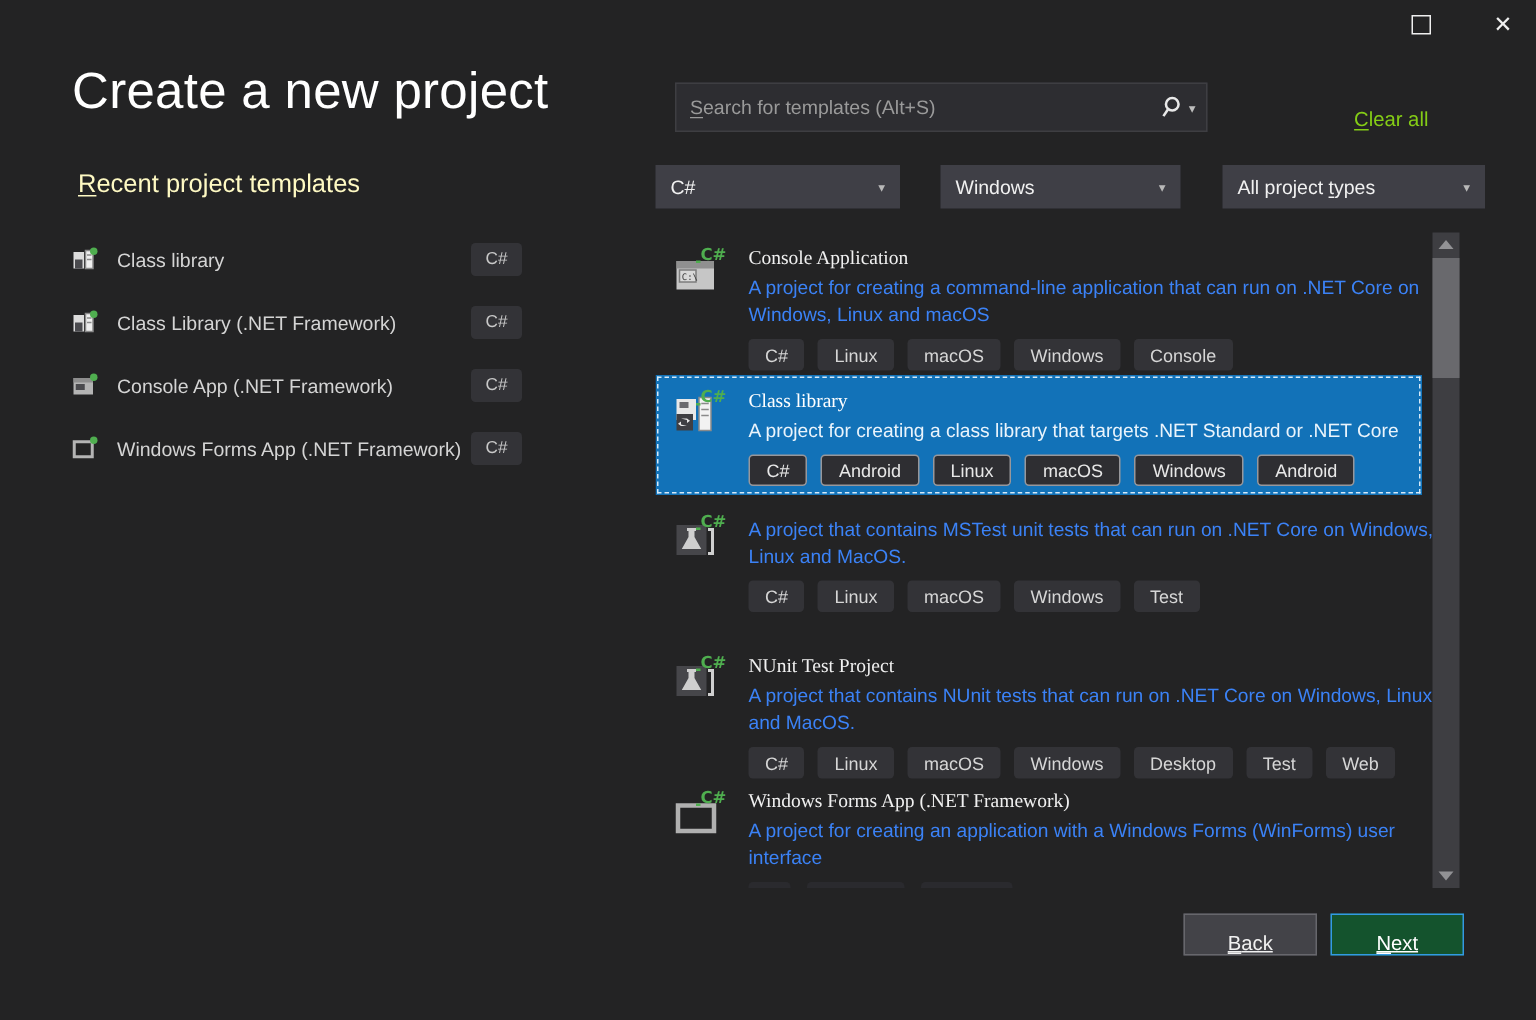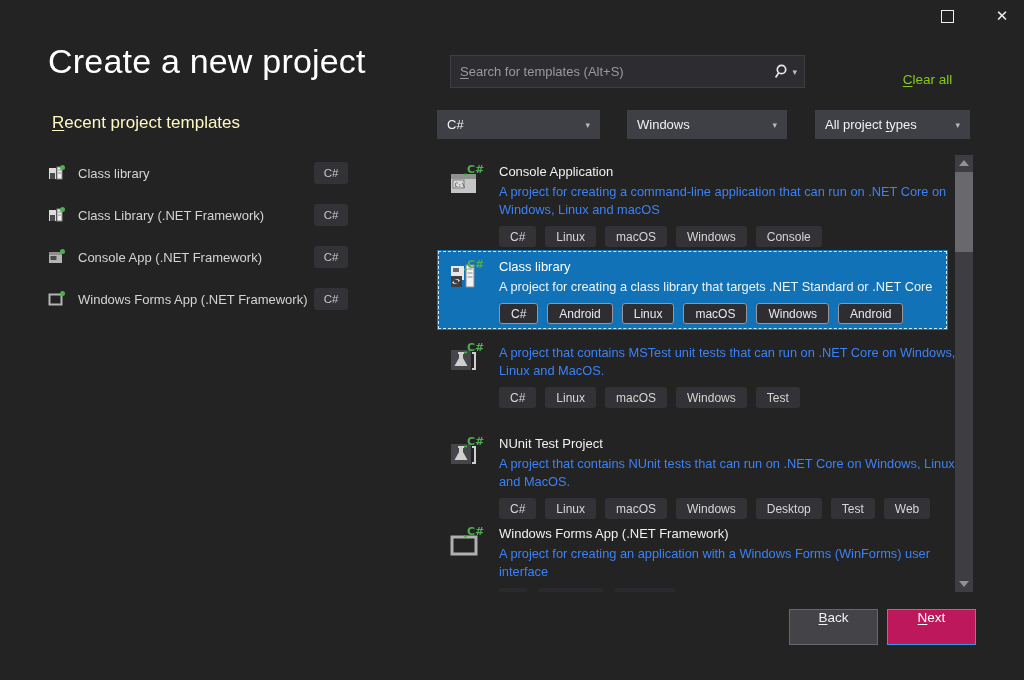--- a/index.html
+++ b/index.html
@@ -31,54 +31,54 @@
     border:1px solid #3e3e42;box-sizing:border-box;display:flex;align-items:center;margin-left:13px;}
   .search-placeholder{flex:1;padding-left:9px;font-size:13px;color:#9a9a9a;white-space:nowrap;overflow:hidden;}
   .search-icons{display:flex;align-items:center;padding-right:7px;gap:3px;}
   .search-caret{color:#bdbdbd;font-size:9px;}
   .clear-all{position:absolute;left:885px;top:72px;width:85px;text-align:center;font-size:13.5px;color:#84cc16;cursor:pointer;}
   
   .dropdown{position:absolute;top:110px;height:29px;background:#3f3f46;box-sizing:border-box;
     display:flex;align-items:center;padding:0 10px;font-size:13px;color:#f1f1f1;cursor:default;}
   .dd-lang{left:437px;width:163px;}
   .dd-platform{left:627px;width:160px;}
-  .dd-type{left:815px;width:155px;}
+  .dd-type{left:815px;width:175px;}
   .dd-caret{margin-left:auto;color:#b8b8b8;font-size:9px;}
   
   .template-list{position:absolute;left:437px;top:155px;width:518px;height:437px;overflow:hidden;}
   .template-item{position:absolute;left:0;width:511px;box-sizing:border-box;padding:8px 11px 0 11px;display:flex;cursor:default;}
   .ti-1{top:0;height:93px;}
   .ti-2{top:95px;height:80px;background:#1272b8;outline:1px dashed #d5e9f8;outline-offset:-2px;}
   .ti-3{top:178px;height:93px;}
   .ti-4{top:272px;height:93px;}
   .ti-5{top:362px;height:95px;}
   .template-item .ticon{width:36px;height:36px;margin-right:15px;flex:0 0 auto;}
   .t-content{flex:1;min-width:0;}
-  .t-name{font-size:13px;color:#f0f0f0;line-height:17px;}
+  .t-name{font-size:13px;color:#f0f0f0;line-height:17px;font-family:Liberation Serif, serif;}
   .ti-2 .t-name{color:#ffffff;}
   .t-desc{margin-top:3px;width:465px;font-size:12.8px;line-height:18px;color:#3b82f6;}
   .ti-2 .t-desc{color:#eaf4fc;white-space:nowrap;width:auto;}
   .t-tags{margin-top:7px;display:flex;}
   .tag{display:inline-flex;height:21px;padding:0 11px;margin-right:9px;align-items:center;
     background:#333337;border-radius:3px;font-size:12px;color:#d6d6d6;white-space:nowrap;}
   .tag-sel{background:#2e2e32;border:1px solid #97979b;color:#e8e8e8;height:19px;}
   .ghost-tag{display:inline-block;height:20px;margin-right:11px;background:#2a2a2e;border-radius:3px;}
   .g1{width:28px;} .g2{width:65px;} .g3{width:61px;}
   
   .scrollbar{position:absolute;left:955px;top:155px;width:18px;height:437px;background:#3e3e42;}
   .sb-arrow{position:absolute;left:0;width:18px;height:16px;display:flex;align-items:center;justify-content:center;}
   .sb-up{top:0;} .sb-down{bottom:0;}
   .tri-up{width:0;height:0;border-left:5px solid transparent;border-right:5px solid transparent;border-bottom:6px solid #929295;}
   .tri-down{width:0;height:0;border-left:5px solid transparent;border-right:5px solid transparent;border-top:6px solid #929295;}
   .sb-thumb{position:absolute;left:0;top:17px;width:18px;height:80px;background:#69696d;}
   
-  .btn{position:absolute;top:609px;width:89px;height:36px;box-sizing:border-box;display:flex;
-    align-items:flex-start;justify-content:center;font-size:13.5px;cursor:pointer;}
+  .btn{position:absolute;top:609px;width:89px;height:28px;box-sizing:border-box;display:flex;
+    align-items:flex-end;justify-content:center;font-size:13.5px;cursor:pointer;text-decoration:underline;}
   .btn-back{left:789px;background:#434348;border:1px solid #67676c;color:#f1f1f1;}
-  .btn-next{left:887px;background:#be185d;border:1px solid #3399e3;color:#ffffff;}
+  .btn-next{left:887px;background:#14532d;border:1px solid #3399e3;color:#ffffff;}
 </style>
 </head>
 <body>
 
 <div class="app">
 
   <div class="win-btn win-max">
     <div class="max-glyph"></div>
   </div>
   <div class="win-btn win-close">

